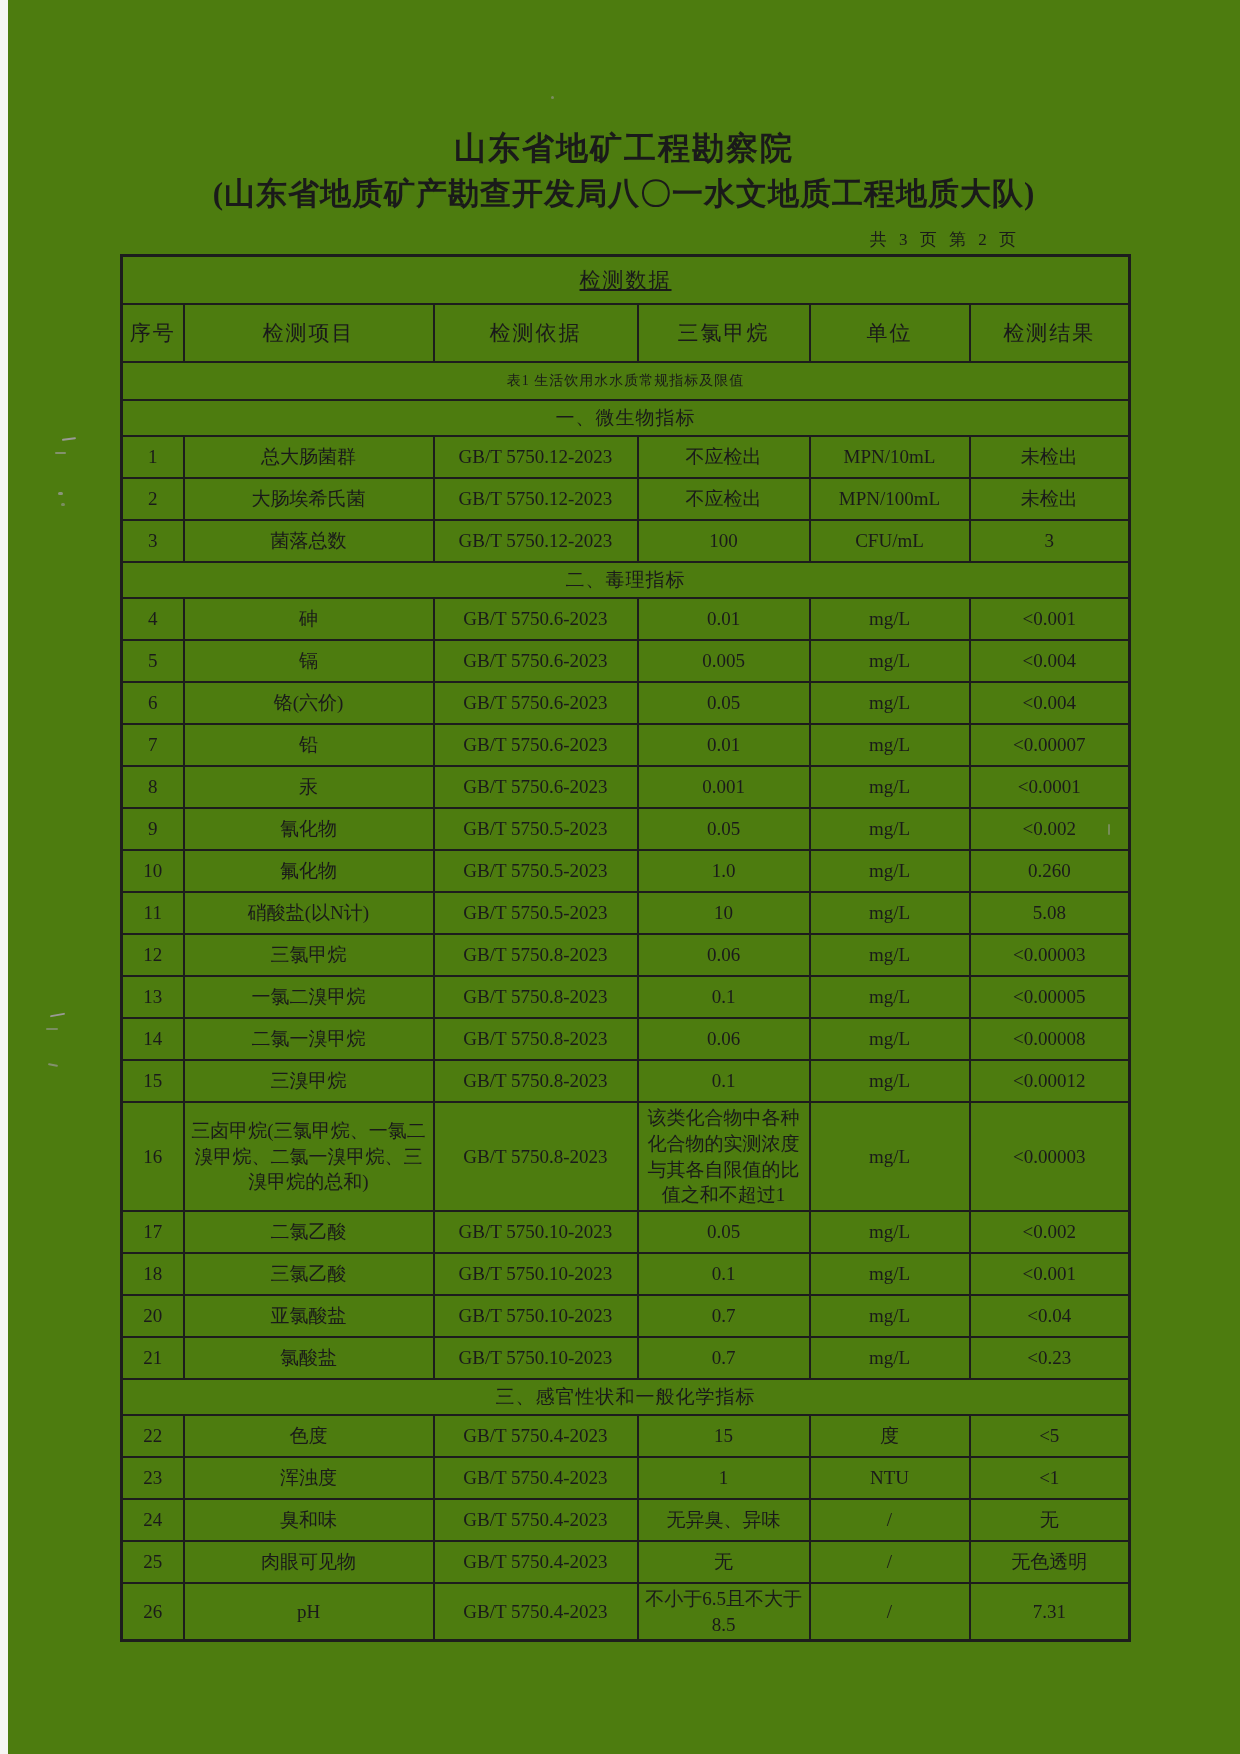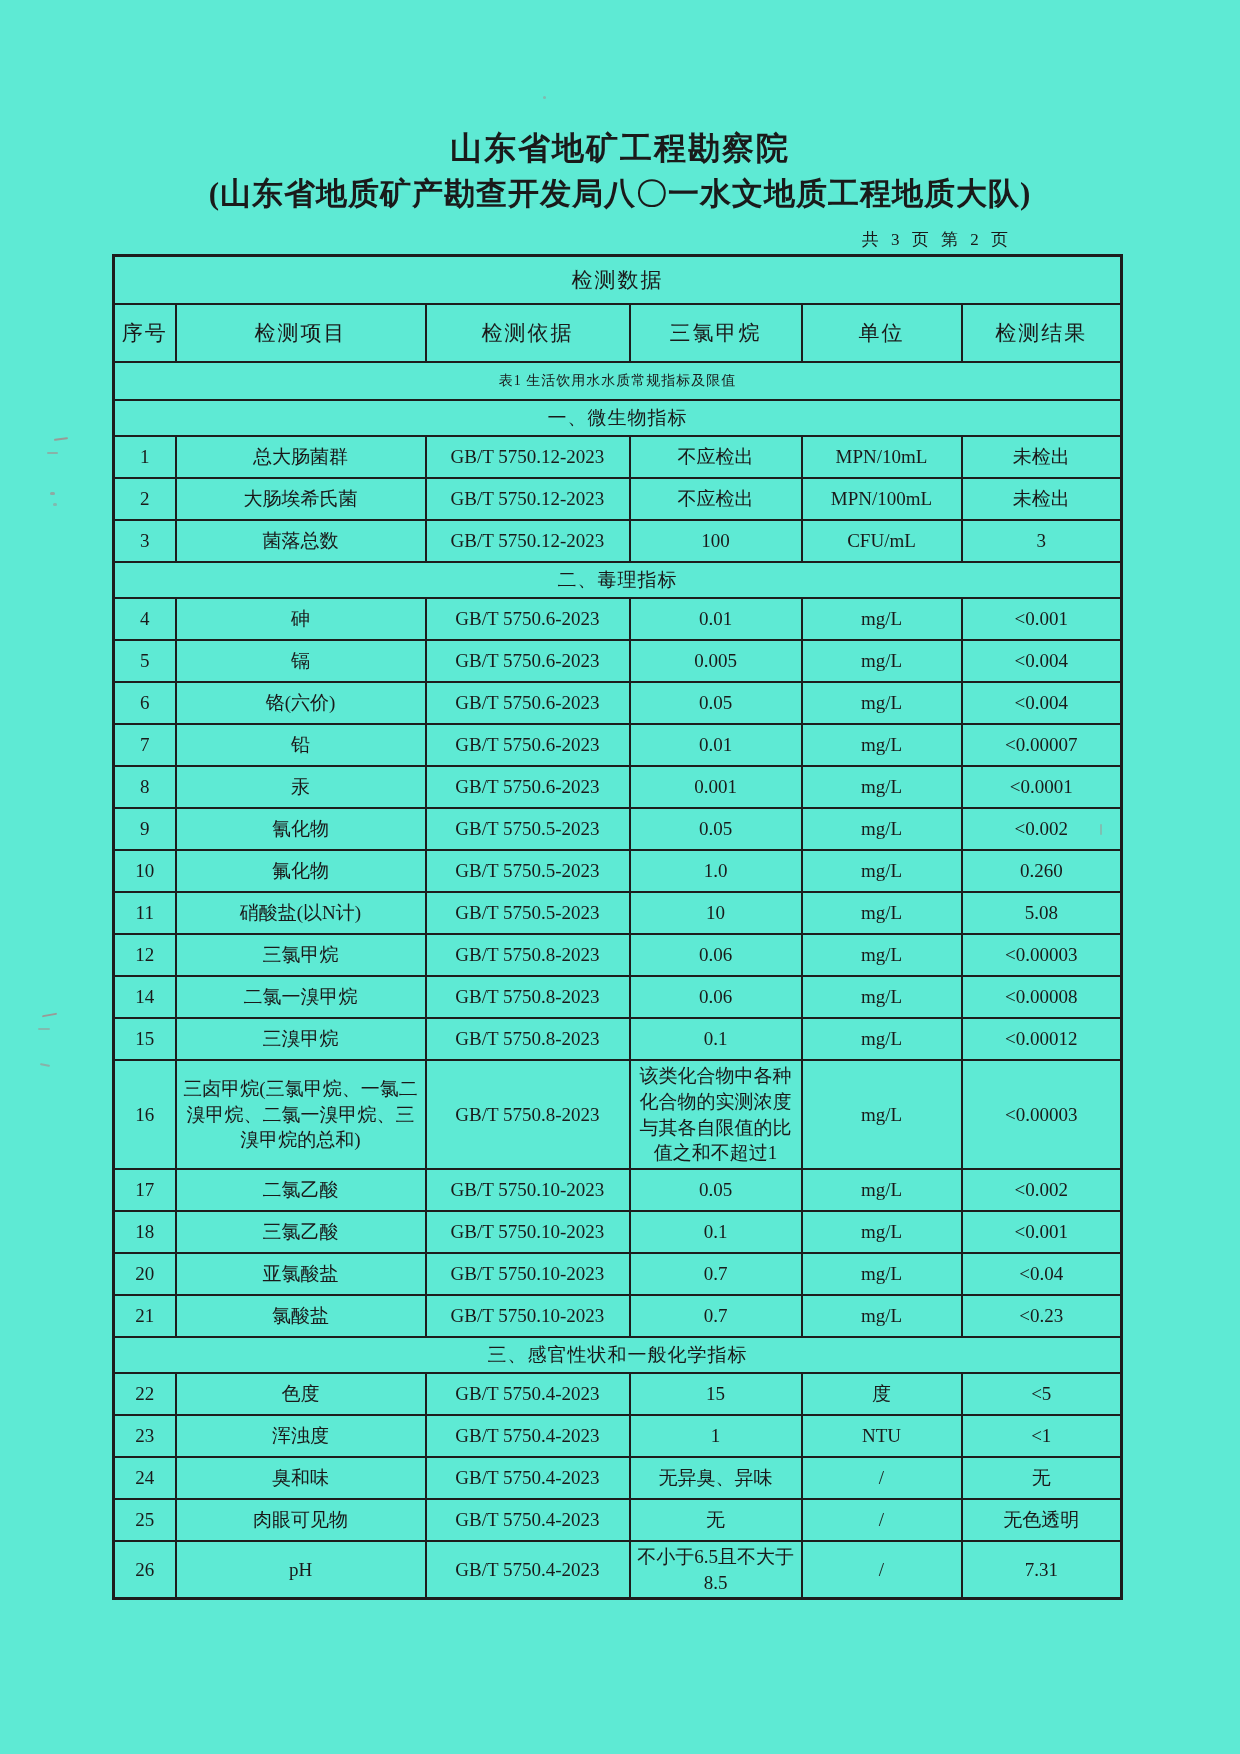--- a/index.html
+++ b/index.html
@@ -6,21 +6,22 @@
   body{
     width:1240px;height:1754px;
     background:#f6f6f4;
     font-family:"Liberation Serif","DejaVu Serif",serif;
     color:#1a1a1a;
     position:relative;
     overflow:hidden;
   }
   .page{
     position:absolute;inset:0;
-    background:#5eead4;
+    background:#4d7c0f;
+    margin-left:8px;
   }
   .title-block{
     width:1160px;
     margin:0 auto;
     padding-top:128px;
     text-align:center;
   }
   .title{
     font-size:32px;
     font-weight:bold;
@@ -58,20 +59,21 @@
     vertical-align:middle;
     padding:2px 6px;
     font-size:19px;
     line-height:1.35;
     word-break:break-word;
   }
   tr.r-title td{
     height:42px;
     font-size:21px;
     letter-spacing:2px;
+    text-decoration:underline;
   }
   tr.r-head th{
     height:52px;
     font-weight:normal;
     font-size:21px;
     letter-spacing:2px;
   }
   tr.r-caption td{
     height:32px;
     font-size:14px;
@@ -235,20 +237,28 @@
           </tr>
           <tr class="r-data">
             <td class="c-no">12</td>
             <td class="c-item">三氯甲烷</td>
             <td class="c-basis">GB/T 5750.8-2023</td>
             <td class="c-limit">0.06</td>
             <td class="c-unit">mg/L</td>
             <td class="c-result">&lt;0.00003</td>
           </tr>
           <tr class="r-data">
+            <td class="c-no">13</td>
+            <td class="c-item">一氯二溴甲烷</td>
+            <td class="c-basis">GB/T 5750.8-2023</td>
+            <td class="c-limit">0.1</td>
+            <td class="c-unit">mg/L</td>
+            <td class="c-result">&lt;0.00005</td>
+          </tr>
+          <tr class="r-data">
             <td class="c-no">14</td>
             <td class="c-item">二氯一溴甲烷</td>
             <td class="c-basis">GB/T 5750.8-2023</td>
             <td class="c-limit">0.06</td>
             <td class="c-unit">mg/L</td>
             <td class="c-result">&lt;0.00008</td>
           </tr>
           <tr class="r-data">
             <td class="c-no">15</td>
             <td class="c-item">三溴甲烷</td>

